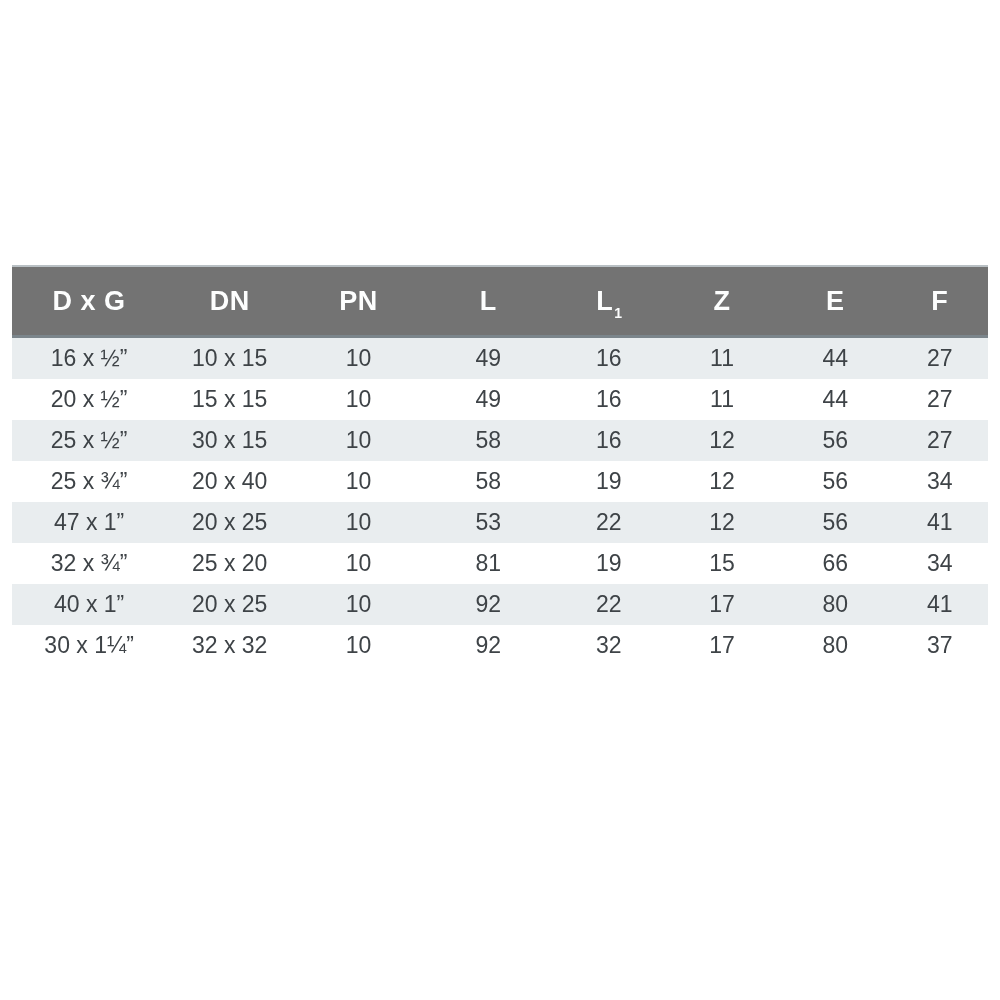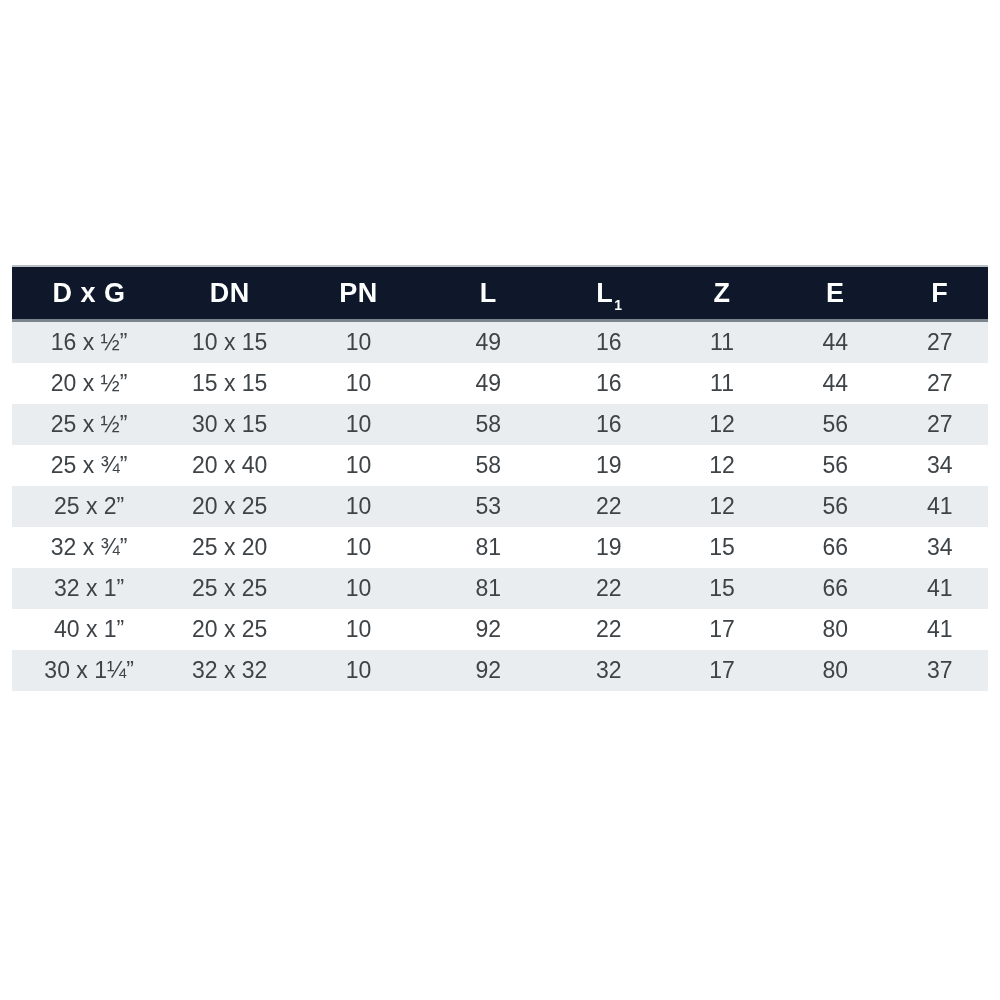--- a/index.html
+++ b/index.html
@@ -18,29 +18,29 @@
   table.spec-table {
     position: absolute;
     top: 265px;
     left: 12px;
     width: 976px;
     border-collapse: collapse;
     table-layout: fixed;
   }
   table.spec-table thead th {
     height: 52px;
-    background: #0f172a;
+    background: #737373;
     color: #fdfefe;
     font-weight: 700;
     font-size: 27px;
     text-align: center;
     vertical-align: middle;
     border-top: 2px solid #b9c0c4;
     border-bottom: 3px solid #7b858b;
-    padding: 0;
+    padding: 8px;
     letter-spacing: 0.5px;
   }
   table.spec-table thead th sub {
     font-size: 0.52em;
     line-height: 0;
     position: relative;
     top: 2px;
     left: 1px;
   }
   table.spec-table tbody td {
@@ -121,48 +121,38 @@
           <td>25 x ¾”</td>
           <td>20 x 40</td>
           <td>10</td>
           <td>58</td>
           <td>19</td>
           <td>12</td>
           <td>56</td>
           <td>34</td>
         </tr>
         <tr>
-          <td>25 x 2”</td>
+          <td>47 x 1”</td>
           <td>20 x 25</td>
           <td>10</td>
           <td>53</td>
           <td>22</td>
           <td>12</td>
           <td>56</td>
           <td>41</td>
         </tr>
         <tr>
           <td>32 x ¾”</td>
           <td>25 x 20</td>
           <td>10</td>
           <td>81</td>
           <td>19</td>
           <td>15</td>
           <td>66</td>
           <td>34</td>
-        </tr>
-        <tr>
-          <td>32 x 1”</td>
-          <td>25 x 25</td>
-          <td>10</td>
-          <td>81</td>
-          <td>22</td>
-          <td>15</td>
-          <td>66</td>
-          <td>41</td>
         </tr>
         <tr>
           <td>40 x 1”</td>
           <td>20 x 25</td>
           <td>10</td>
           <td>92</td>
           <td>22</td>
           <td>17</td>
           <td>80</td>
           <td>41</td>

